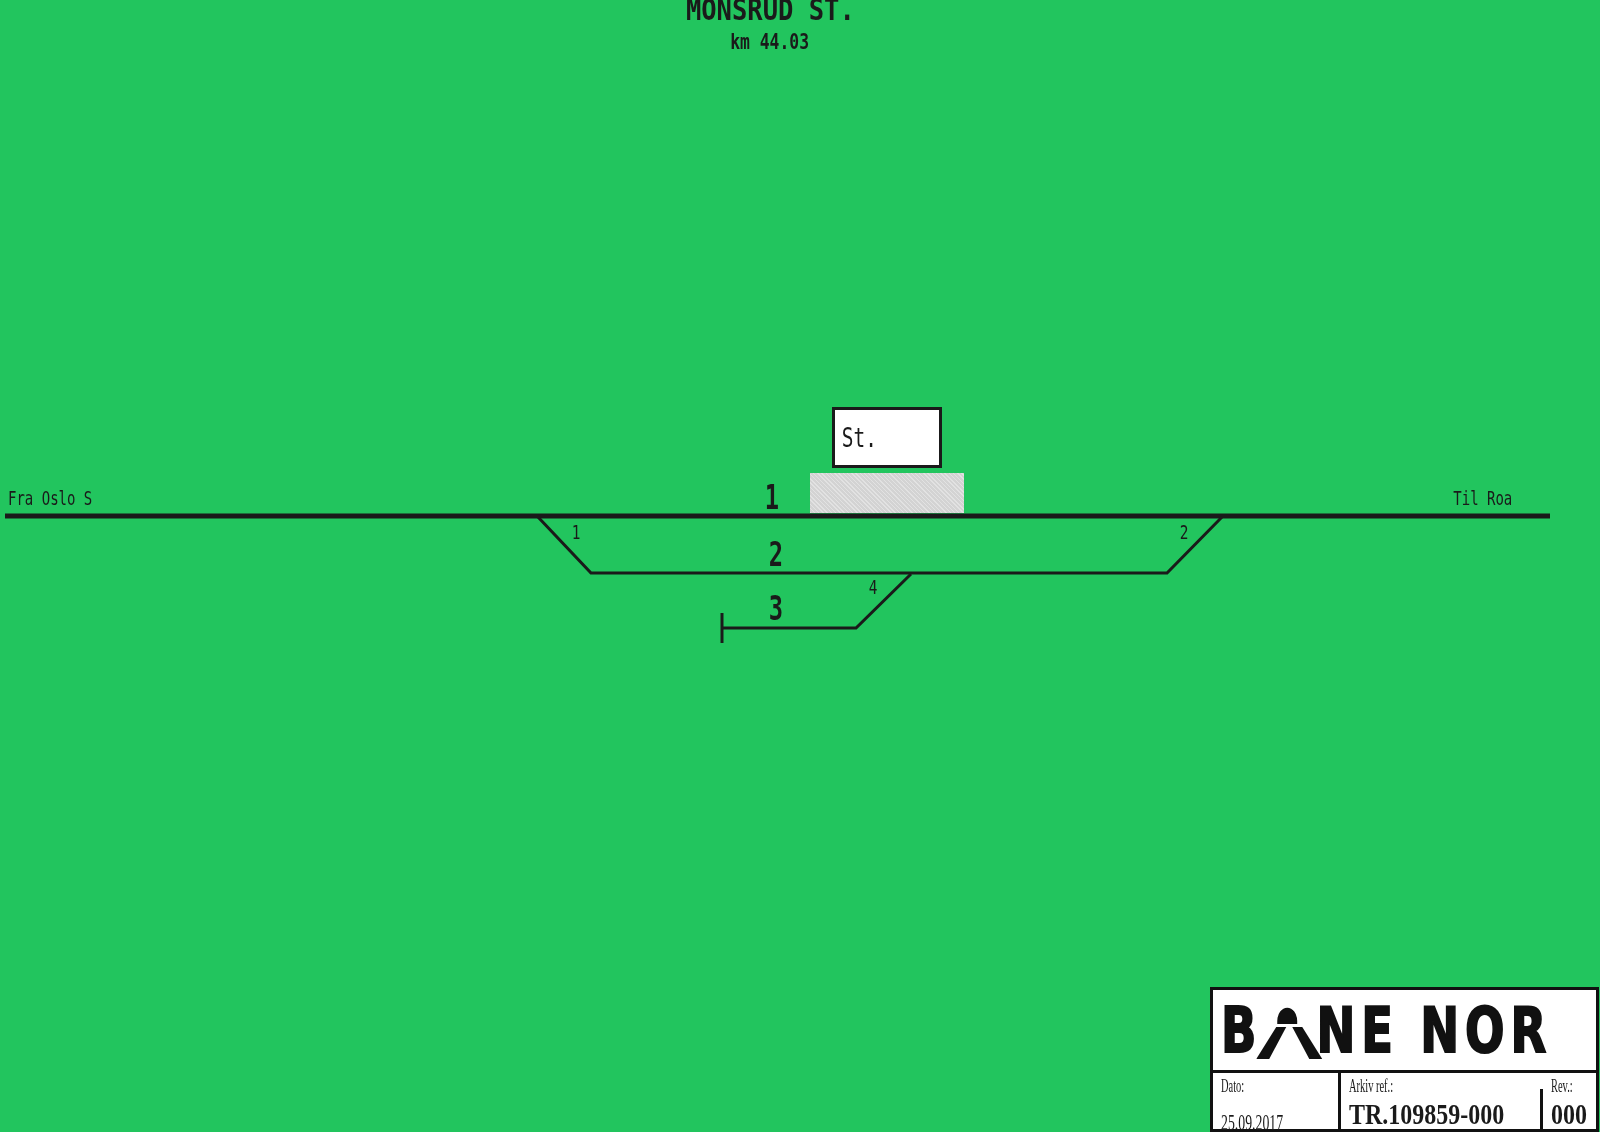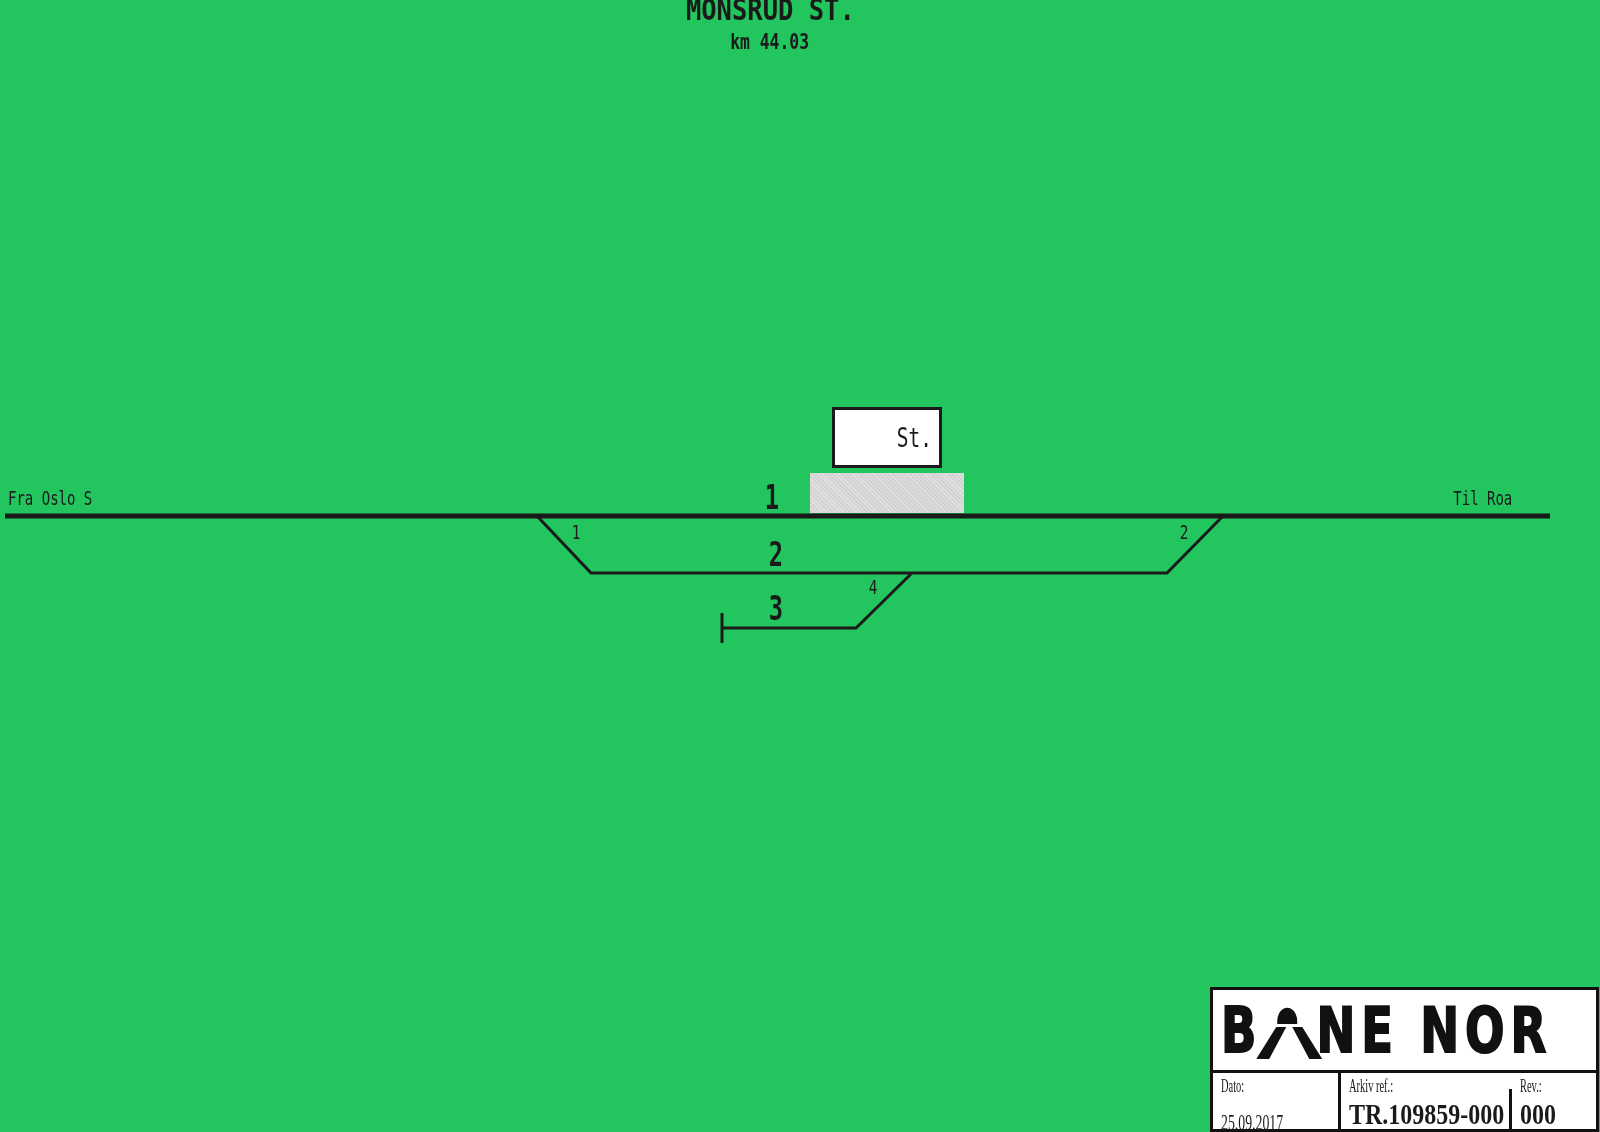--- a/index.html
+++ b/index.html
@@ -18,40 +18,40 @@
   .subtitle{left:270px;top:32px;width:1000px;text-align:center;font-size:21px;line-height:1;font-weight:bold;}
 
   .endlabel{top:488px;font-size:20px;line-height:1;}
   .endlabel.left{left:8px;}
   .endlabel.right{left:1395px;width:150px;text-align:center;}
 
   .tracknum{font-size:33px;font-weight:bold;line-height:1;width:100px;text-align:center;}
   .switchnum{font-size:20px;line-height:1;width:100px;text-align:center;}
 
   .stbox{left:832px;top:407px;width:110px;height:61px;border:3px solid #1a1a1a;box-sizing:border-box;
-    display:flex;align-items:center;justify-content:flex-end;font-size:27px;line-height:1;background:#fff;}
+    display:flex;align-items:center;justify-content:flex-start;font-size:27px;line-height:1;background:#fff;}
   .platform{left:810px;top:473px;width:154px;height:40px;background:#d3d3d3;
     background-image:repeating-linear-gradient(45deg,rgba(255,255,255,.35) 0 1px,rgba(0,0,0,0) 1px 3px);}
 
   svg.tracks{left:0;top:0;}
 
   
   .tb{left:1210px;top:987px;width:389px;height:145px;border:3px solid #111;box-sizing:border-box;
     display:flex;flex-direction:column;background:#fff;}
   .tb-logo{flex:1;position:relative;overflow:visible;}
   .logo{position:absolute;left:8px;top:10px;display:flex;align-items:flex-start;
     transform:scaleX(.75);transform-origin:0 0;
     font-family:"DejaVu Sans","Liberation Sans",sans-serif;font-weight:bold;
     font-size:62px;line-height:1;letter-spacing:8px;-webkit-text-stroke:2px #111;color:#111;}
   .logo .sym{margin:7px -8px 0 -8px;}
   .logo .p3{margin-left:28px;}
   .tb-row{height:59px;border-top:3px solid #111;display:flex;box-sizing:border-box;font-family:Liberation Serif, serif;}
   .cell{box-sizing:border-box;padding:4px 0 0 8px;}
   .cell-dato{width:125px;}
-  .cell-arkiv{width:174px;border-left:3px solid #111;}
+  .cell-arkiv{width:205px;border-left:3px solid #111;}
   .cell-rev{flex:1;position:relative;}
   .cell-rev::before{content:"";position:absolute;left:-3px;top:16px;bottom:0;width:3px;background:#111;}
   .cell .lab{font-size:18px;line-height:1.05;}
   .val-date{font-size:23px;line-height:1;margin-top:15px;}
   .val-big{font-size:30px;font-weight:bold;line-height:1;margin-top:3px;}
 </style>
 </head>
 <body>
 
 <div class="page">

